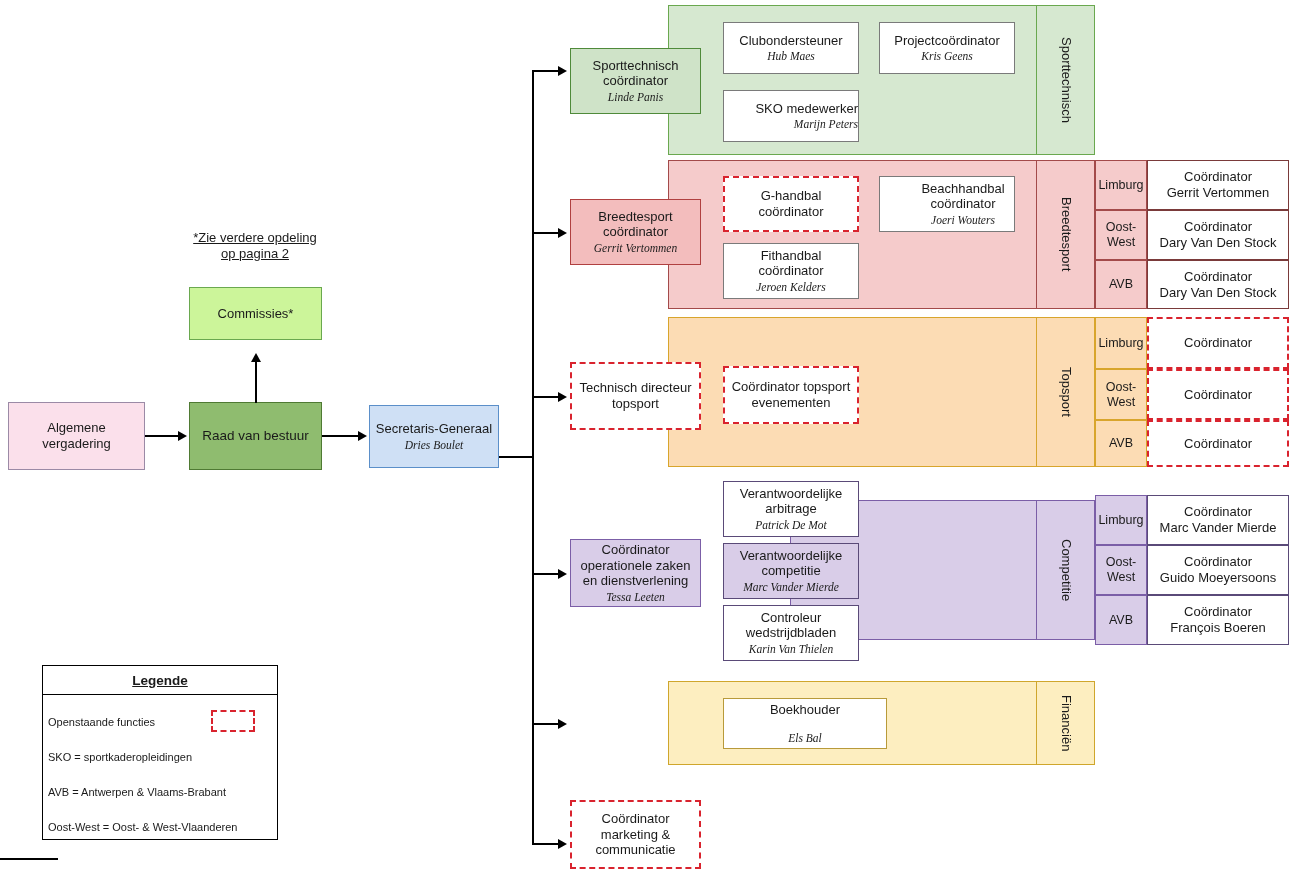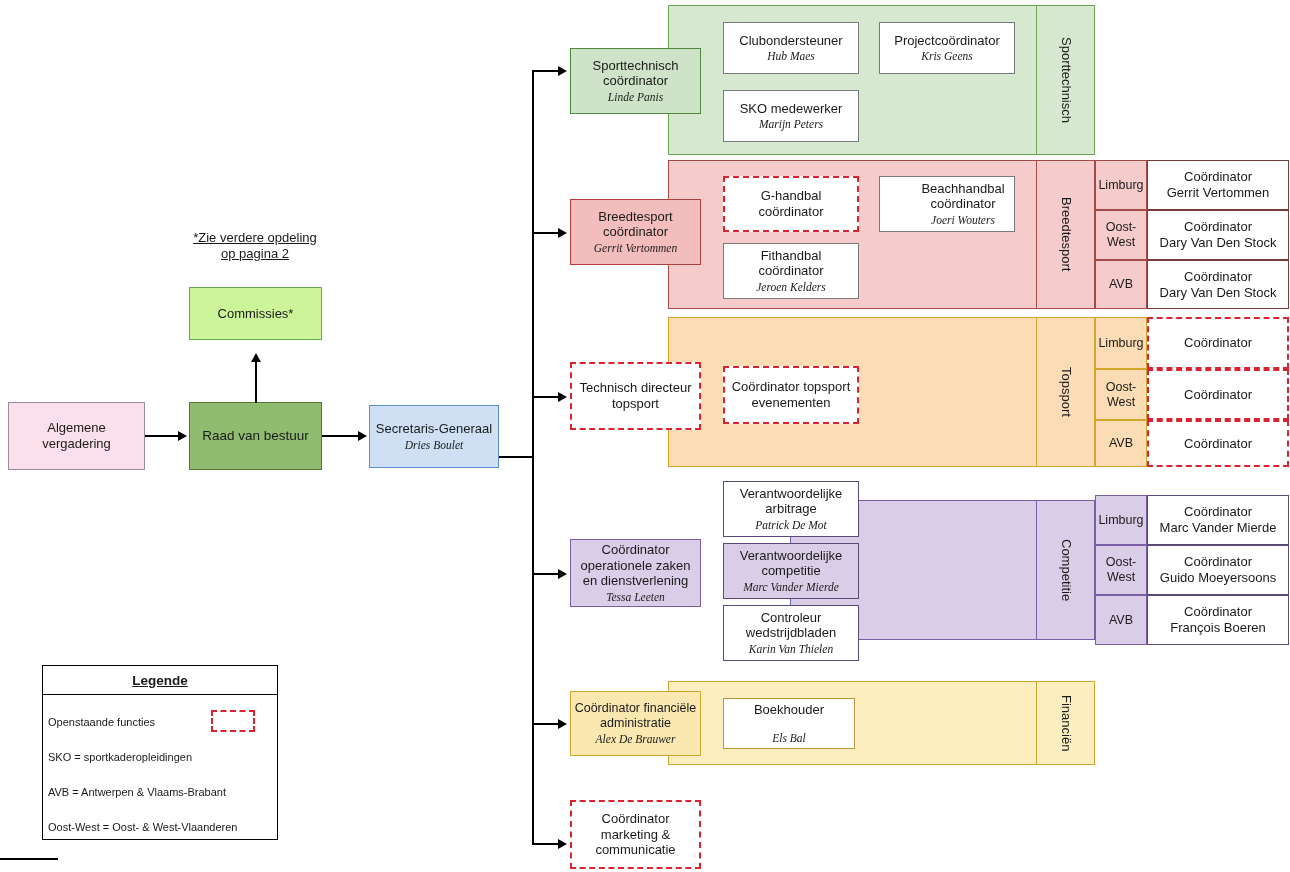--- a/index.html
+++ b/index.html
@@ -58,21 +58,21 @@
     <span class="sub">Linde Panis</span>
   </div>
   <div class="box" style="left:723px;top:22px;width:136px;height:52px;background:#fff;border:1px solid #7a7a7a;font-size:13px;">
     <span class="t">Clubondersteuner</span>
     <span class="sub">Hub Maes</span>
   </div>
   <div class="box" style="left:879px;top:22px;width:136px;height:52px;background:#fff;border:1px solid #7a7a7a;font-size:13px;">
     <span class="t">Projectcoördinator</span>
     <span class="sub">Kris Geens</span>
   </div>
-  <div class="box" style="left:723px;top:90px;width:136px;height:52px;background:#fff;border:1px solid #7a7a7a;font-size:13px;">
+  <div class="box" style="left:723px;top:90px;width:136px;height:52px;background:#fff;border:1px solid #7a7a7a;font-size:13px;align-items:flex-end;">
     <span class="t">SKO medewerker</span>
     <span class="sub">Marijn Peters</span>
   </div>
 
   <div class="band" style="left:668px;top:160px;width:427px;height:149px;background:#f5cbcb;border:1px solid #a34a4a;"></div>
   <div class="vlabel" style="left:1036px;top:160px;width:59px;height:149px;border-left:1px solid #a34a4a;">
     <span>Breedtesport</span>
   </div>
   <div class="box" style="left:570px;top:199px;width:131px;height:66px;background:#f3bdbd;border:1px solid #b04040;font-size:13px;">
     <span class="t">Breedtesport</span>
@@ -196,26 +196,21 @@
   </div>
   <div class="cell" style="left:1147px;top:595px;width:142px;height:50px;background:#fff;border:1px solid #5a4a78;font-size:13px;">
     <span>Coördinator</span>
     <span class="sub">François Boeren</span>
   </div>
 
   <div class="band" style="left:668px;top:681px;width:427px;height:84px;background:#fdeec0;border:1px solid #cfa62c;"></div>
   <div class="vlabel" style="left:1036px;top:681px;width:59px;height:84px;border-left:1px solid #cfa62c;">
     <span>Financiën</span>
   </div>
-  <div class="box" style="left:570px;top:691px;width:131px;height:65px;background:#fbe8b0;border:1px solid #cfa62c;font-size:12.5px;">
-    <span class="t">Coördinator financiële</span>
-    <span class="t">administratie</span>
-    <span class="sub">Alex De Brauwer</span>
-  </div>
-  <div class="box" style="left:723px;top:698px;width:132px;height:51px;background:#fff;border:1px solid #b89a3a;font-size:13px;gap:12px;">
+  <div class="box" style="left:723px;top:698px;width:164px;height:51px;background:#fff;border:1px solid #b89a3a;font-size:13px;gap:12px;">
     <span class="t">Boekhouder</span>
     <span class="sub">Els Bal</span>
   </div>
 
   <div class="box dashed" style="left:570px;top:800px;width:131px;height:69px;font-size:13px;">
     <span class="t">Coördinator</span>
     <span class="t">marketing &amp;</span>
     <span class="t">communicatie</span>
   </div>
 

